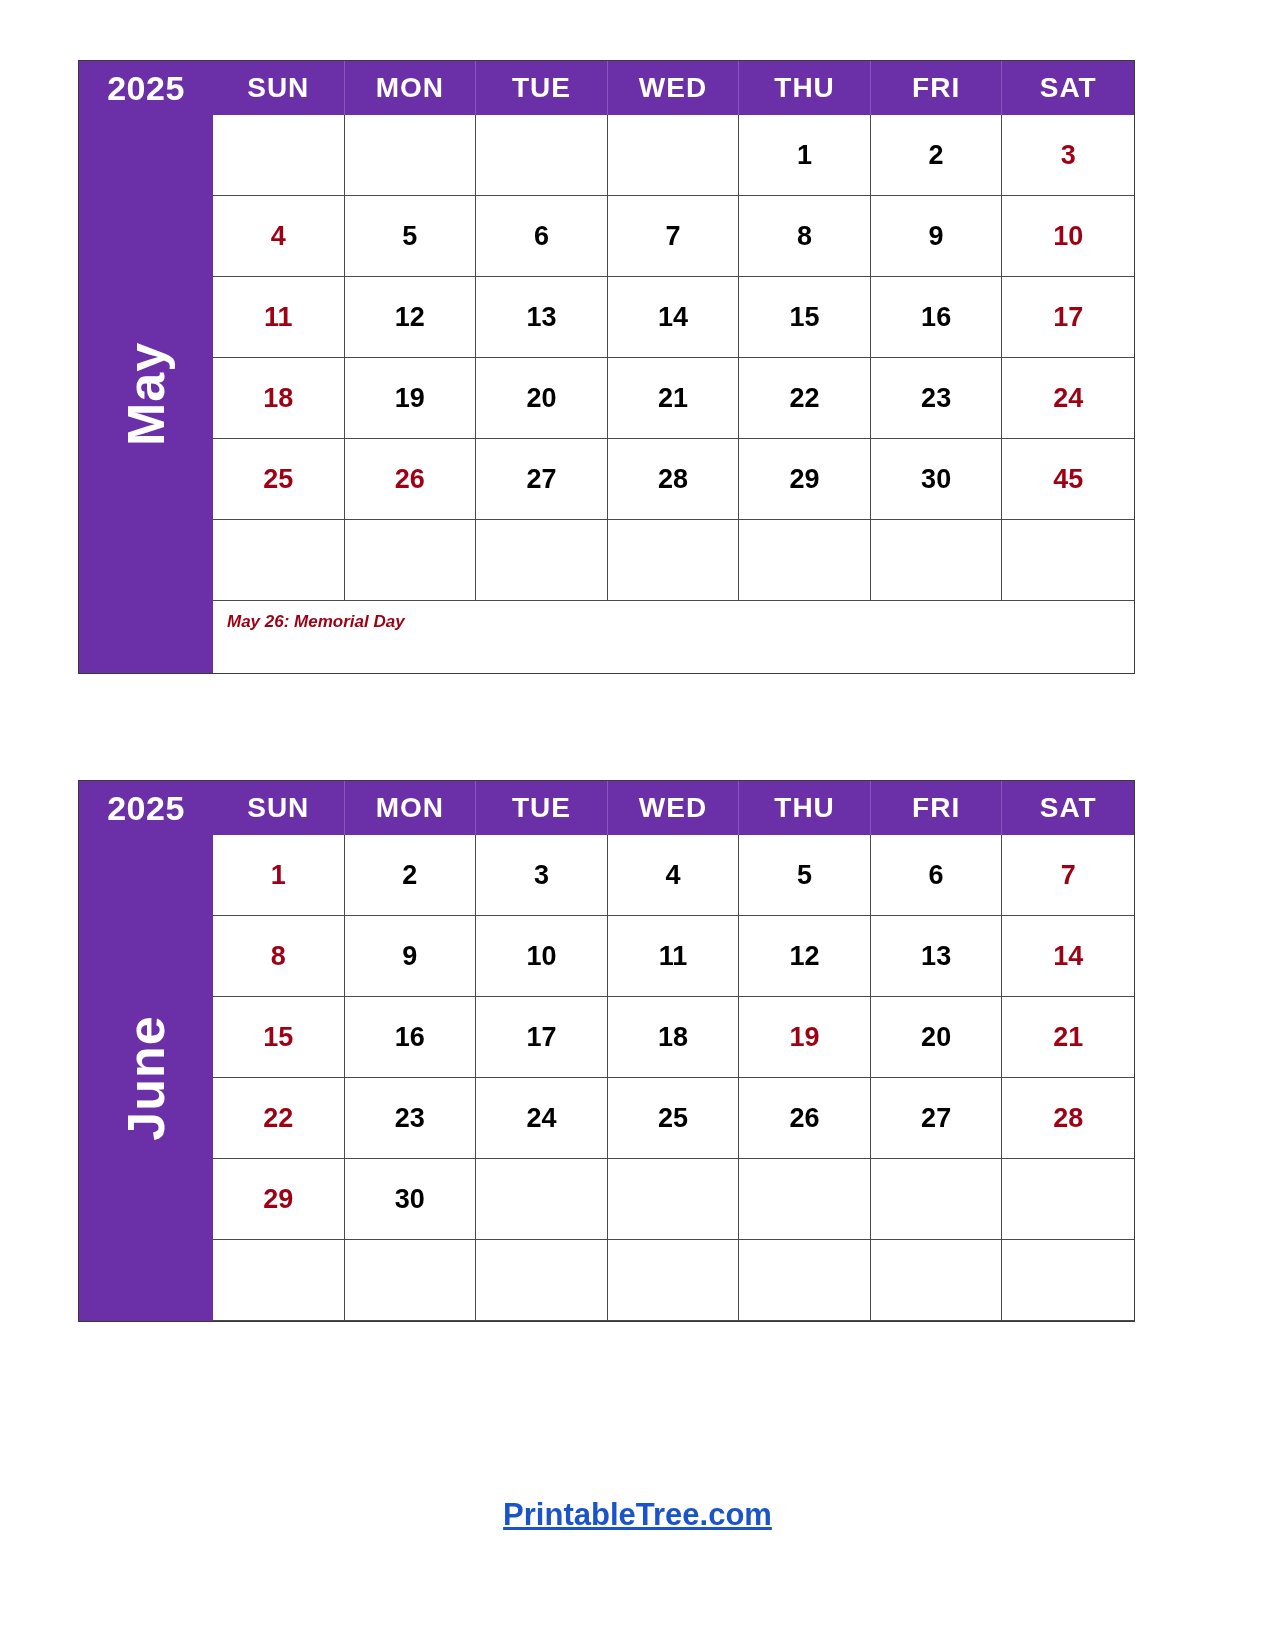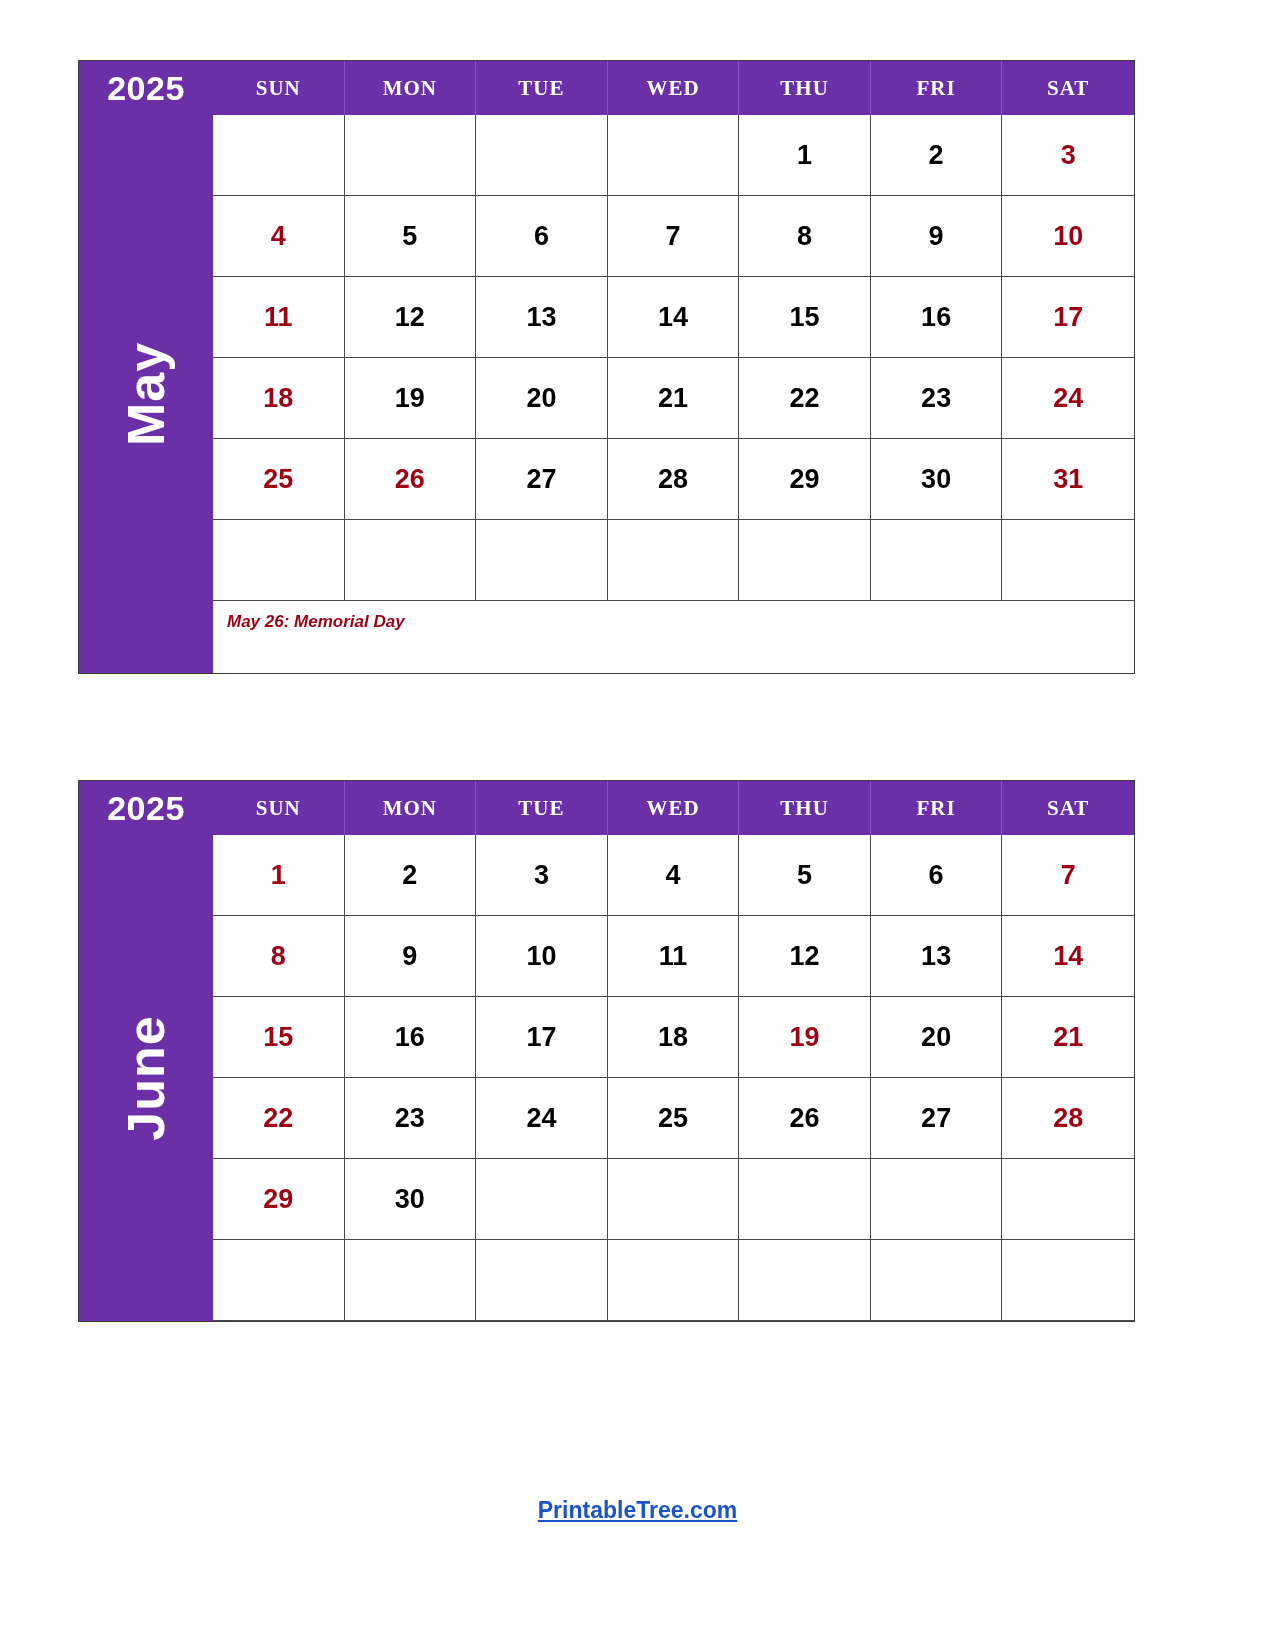--- a/index.html
+++ b/index.html
@@ -81,29 +81,28 @@
   }
 
   .dow-row {
     display: grid;
     grid-template-columns: repeat(7, 1fr);
     height: 54px;
     background: #6b2fa8;
   }
   .dow-cell {
     color: #ffffff;
-    font-size: 21px;
+    font-size: 28px;
     font-weight: bold;
     display: flex;
     align-items: center;
     justify-content: center;
     border-right: 1px solid #8a55c0;
     box-sizing: border-box;
     letter-spacing: 1px;
-    font-family: Liberation Serif, serif;
   }
   .dow-cell:last-child { border-right: none; }
 
   .week-row {
     display: grid;
     grid-template-columns: repeat(7, 1fr);
     height: 81px;
   }
   .day-cell {
     border-right: 1px solid #4a4a4a;
@@ -139,21 +138,21 @@
 
   .footer {
     position: absolute;
     top: 1497px;
     left: 0;
     width: 1275px;
     text-align: center;
   }
   .footer a {
     color: #1a54c8;
-    font-size: 23px;
+    font-size: 31px;
     font-weight: bold;
     text-decoration: underline;
   }
 </style>
 </head>
 <body>
 
 <div class="page">
 
   <div class="calendar" id="cal-may">
@@ -215,21 +214,21 @@
           <div class="day-cell weekend">24</div>
         </div>
 
         <div class="week-row">
           <div class="day-cell weekend">25</div>
           <div class="day-cell holiday">26</div>
           <div class="day-cell">27</div>
           <div class="day-cell">28</div>
           <div class="day-cell">29</div>
           <div class="day-cell">30</div>
-          <div class="day-cell weekend">31</div>
+          <div class="day-cell weekend">45</div>
         </div>
 
         <div class="week-row">
           <div class="day-cell empty"></div>
           <div class="day-cell empty"></div>
           <div class="day-cell empty"></div>
           <div class="day-cell empty"></div>
           <div class="day-cell empty"></div>
           <div class="day-cell empty"></div>
           <div class="day-cell empty"></div>

